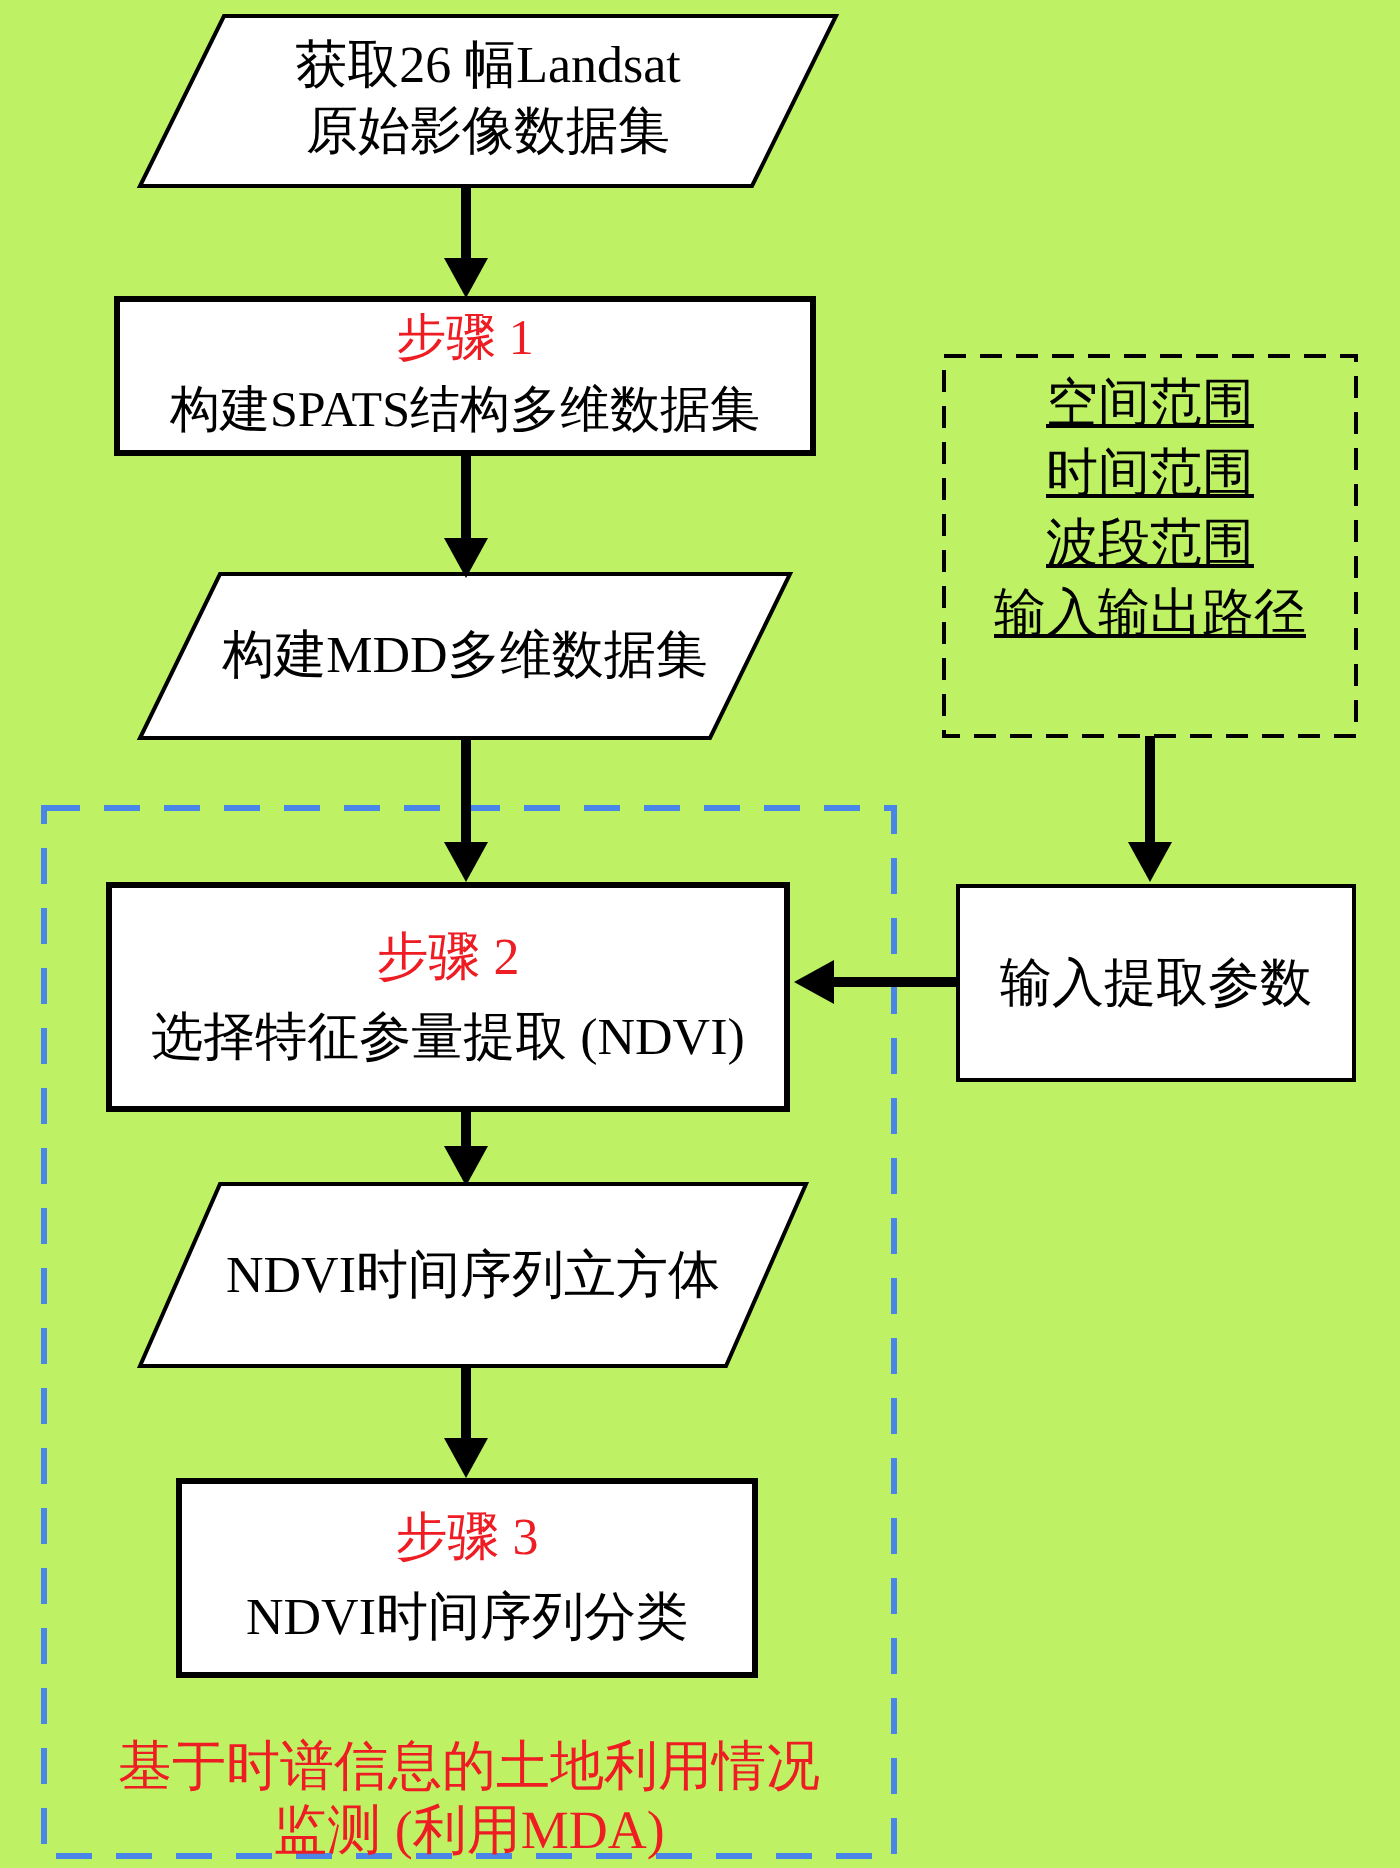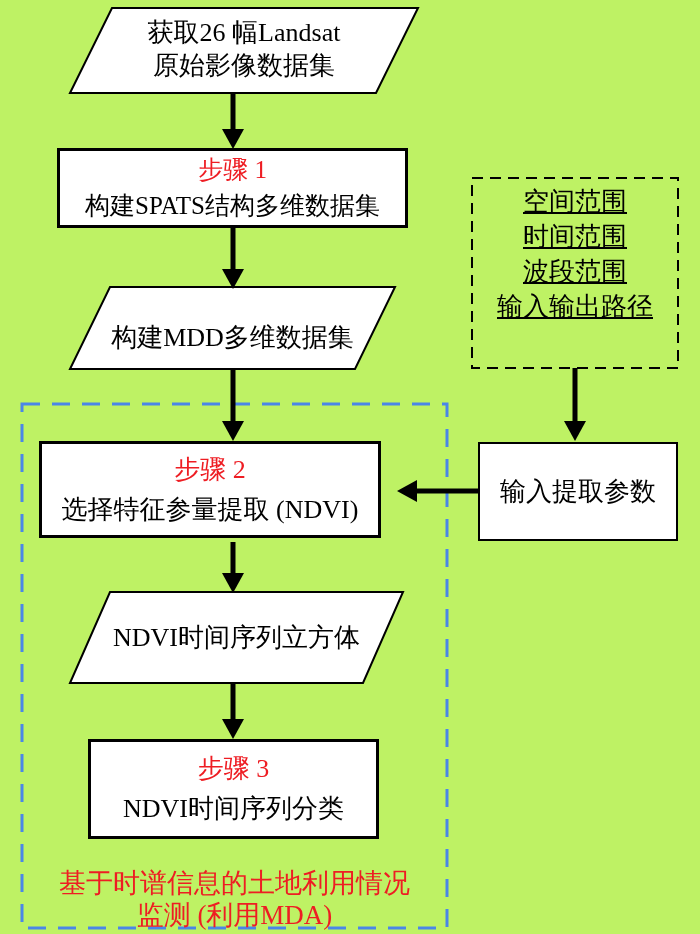--- a/index.html
+++ b/index.html
@@ -76,36 +76,36 @@
   <div class="node src-text" style="left:70px; top:16px; width:348px;">
     <span class="line">获取26 幅Landsat</span>
     <span class="line">原始影像数据集</span>
   </div>
 
   <div class="node rectbox box-text" style="left:57px; top:148px; width:351px; height:80px;">
     <span class="steplabel">步骤 1</span>
     <span class="line">构建SPATS结构多维数据集</span>
   </div>
 
-  <div class="node flexcenter big-text" style="left:70px; top:297px; width:325px; height:82px;">
+  <div class="node flexcenter big-text" style="left:70px; top:287px; width:325px; height:82px;">
     <span>构建MDD多维数据集</span>
   </div>
 
   <div class="node params-text" style="left:472px; top:184px; width:206px;text-decoration:underline;">
     <span class="line">空间范围</span>
     <span class="line">时间范围</span>
     <span class="line">波段范围</span>
     <span class="line">输入输出路径</span>
   </div>
 
   <div class="node rectbox thinborder big-text" style="left:478px; top:442px; width:200px; height:99px; border-width:2px;">
     <span>输入提取参数</span>
   </div>
 
-  <div class="node rectbox big-text" style="left:39px; top:441px; width:342px; height:97px;">
+  <div class="node rectbox big-text" style="left:53px; top:441px; width:342px; height:115px;">
     <span class="steplabel">步骤 2</span>
     <span class="line">选择特征参量提取 (NDVI)</span>
   </div>
 
   <div class="node flexcenter big-text" style="left:70px; top:592px; width:333px; height:91px;">
     <span>NDVI时间序列立方体</span>
   </div>
 
   <div class="node rectbox big-text" style="left:88px; top:739px; width:291px; height:100px;">
     <span class="steplabel">步骤 3</span>

